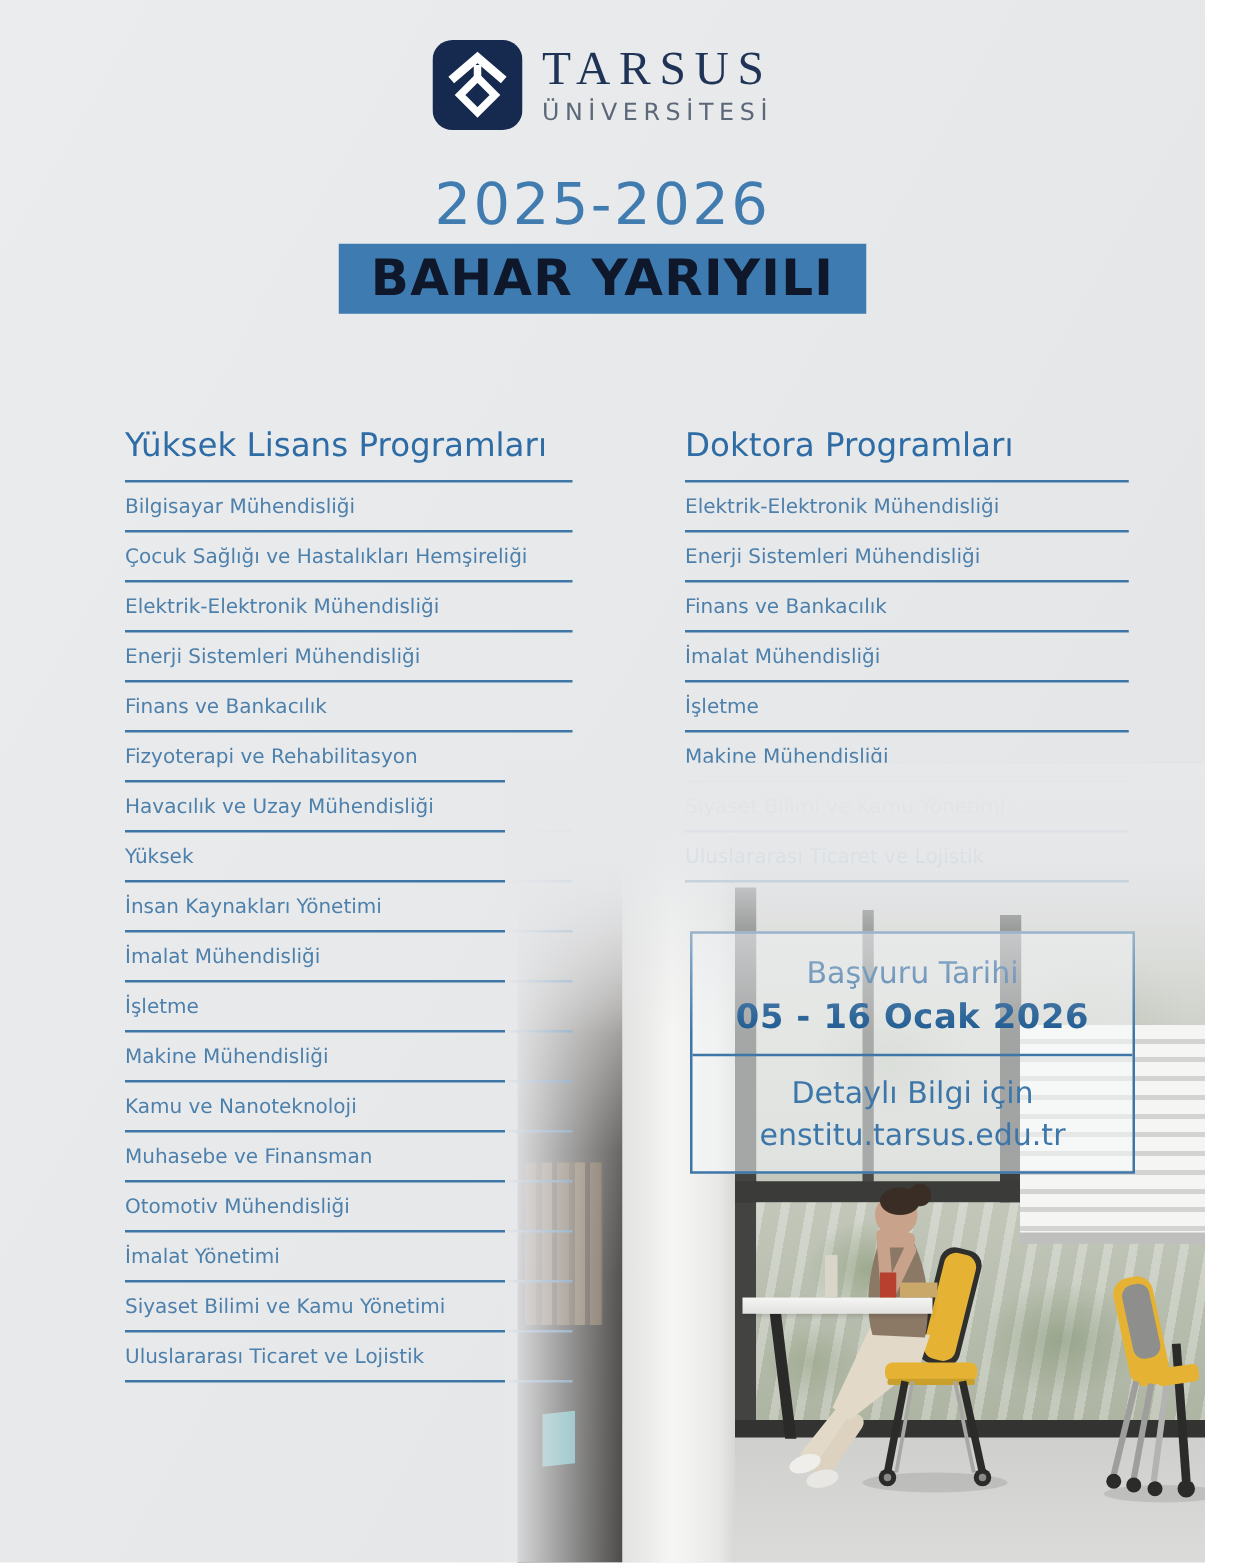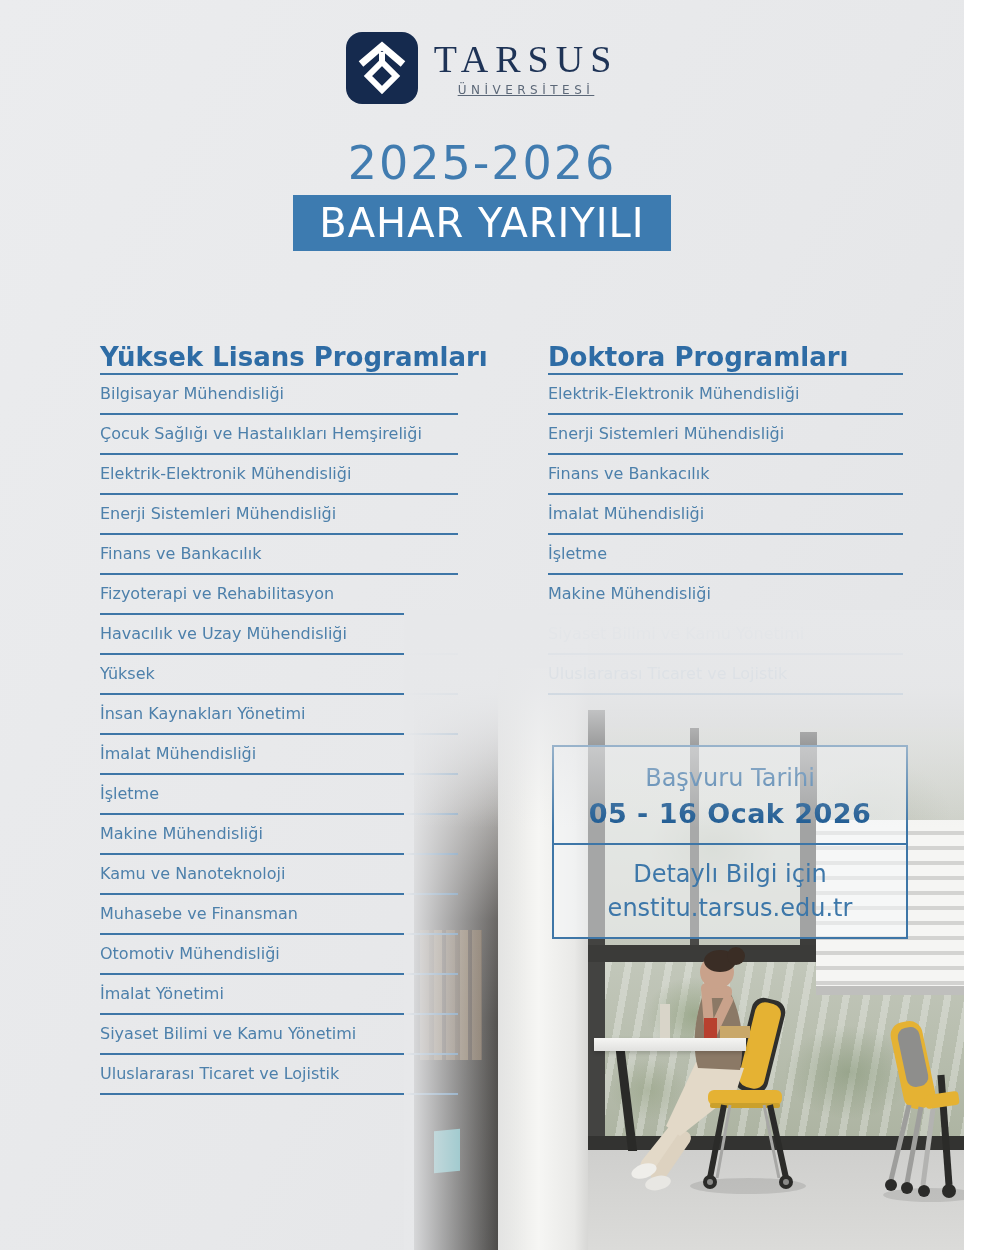--- a/index.html
+++ b/index.html
@@ -45,36 +45,36 @@
   .book-teal{position:absolute;left:20px;top:450px;width:26px;height:42px;background:#4fa7ae;transform:skewY(-6deg);}
   .ph-pillar{position:absolute;left:94px;top:58px;bottom:0;width:90px;
         background:linear-gradient(90deg,#e2e2e0 0%,#f6f6f4 45%,#e9e9e7 85%,#d7d7d5 100%);}
   .ph-fade{position:absolute;inset:0;z-index:9;pointer-events:none;
         background:linear-gradient(180deg,#e7e8ea 0%,rgba(231,232,234,.92) 12%,rgba(231,232,234,0) 34%),
                    linear-gradient(90deg,#e7e8ea 0%,rgba(231,232,234,0) 22%);}
 
   
   .brand{position:absolute;top:32px;left:0;right:0;display:flex;justify-content:center;align-items:center;gap:16px;}
   .brand-name{font-family:"Liberation Serif","DejaVu Serif",serif;font-size:38px;letter-spacing:7px;color:#1e3356;line-height:1;}
-  .brand-sub{font-size:12px;letter-spacing:4.5px;color:#5c6878;margin-top:5px;text-align:center;text-decoration:underline;}
+  .brand-sub{font-size:19px;letter-spacing:4.5px;color:#5c6878;margin-top:5px;text-align:center;}
 
   
   .year{position:absolute;top:136px;left:0;right:0;text-align:center;
         font-size:46px;font-weight:500;letter-spacing:2px;color:#417cb0;}
   .banner{position:absolute;left:0;right:0;text-align:center;}
-  .banner span{display:inline-block;background:#3d7bb0;color:#ffffff;font-weight:normal;}
+  .banner span{display:inline-block;background:#3d7bb0;color:#0f172a;font-weight:bold;}
   .banner1{top:195px;} .banner1 span{font-size:40px;padding:5px 26px;letter-spacing:1px;}
   .banner2{top:249px;} .banner2 span{font-size:43px;padding:6px 18px;letter-spacing:1px;}
 
   
   .col{position:absolute;top:341px;}
   .col-left{left:100px;width:358px;}
   .col-right{left:548px;width:355px;}
-  .col h2{margin:0;font-size:26px;font-weight:bold;color:#2e6ca5;line-height:32px;
-          border-bottom:2px solid #3e76a7;white-space:nowrap;}
+  .col h2{margin:0;font-size:26px;font-weight:normal;color:#2e6ca5;line-height:32px;
+          padding-bottom:11px;border-bottom:2px solid #3e76a7;white-space:nowrap;}
   .col ul{list-style:none;margin:0;padding:0;}
   .col li{font-size:16px;color:#4d80ab;line-height:24px;padding:7px 0;
           border-bottom:2px solid #3e76a7;white-space:nowrap;overflow:visible;}
 
   
   .info-box{position:absolute;left:552px;top:745px;width:352px;border:2px solid #3e76a7;
             background:rgba(246,248,250,.55);text-align:center;z-index:5;}
   .ib-top{padding:15px 0 13px;border-bottom:2px solid #3e76a7;}
   .ib-label{font-size:24px;color:#4379aa;line-height:32px;}
   .ib-value{font-size:27px;font-weight:bold;color:#1d5a92;line-height:32px;margin-top:4px;letter-spacing:.5px;}

